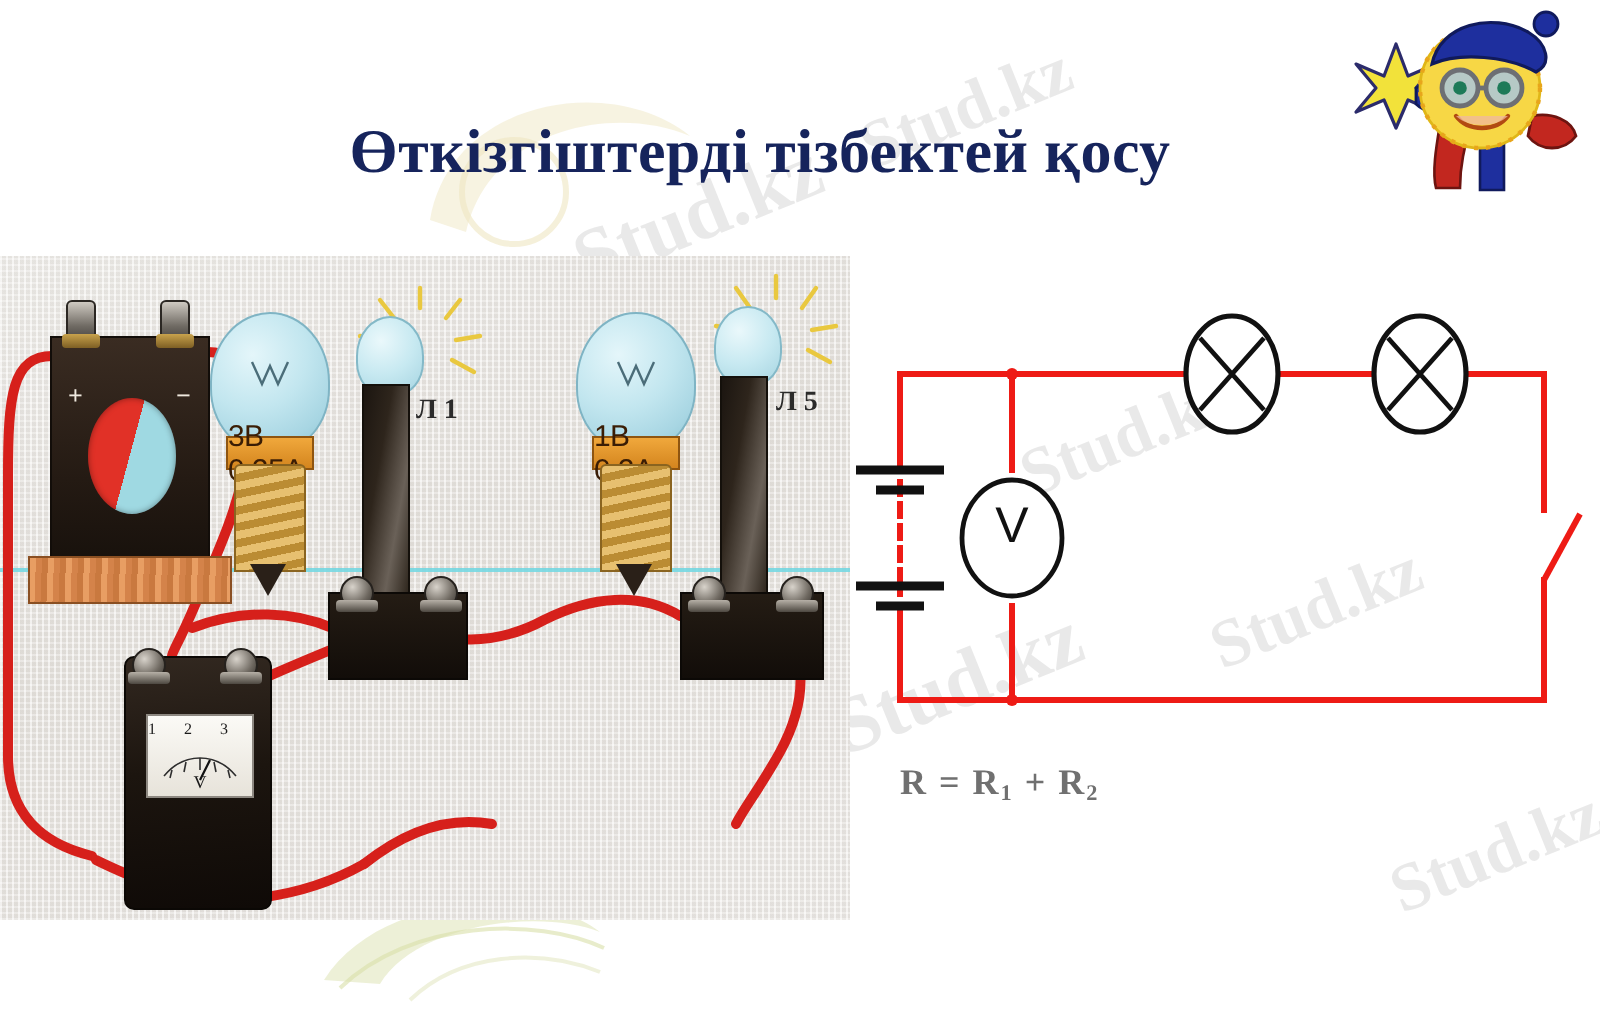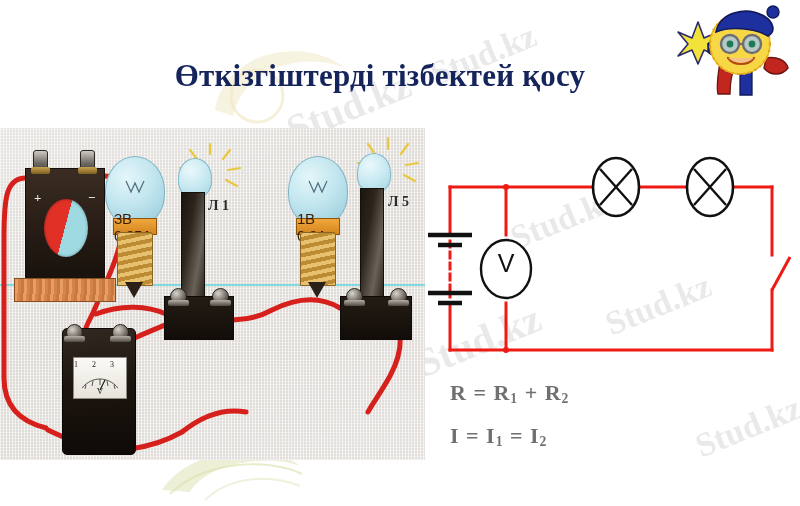--- a/index.html
+++ b/index.html
@@ -175,21 +175,21 @@
   
   .circuit{position:absolute;left:420px;top:135px;width:380px;height:240px;z-index:4;}
 
   
   .formulas{
     position:absolute;left:450px;top:382px;width:330px;z-index:6;
     font-family:"Liberation Serif",serif;
     color:#6f6f6f;
   }
   .frm{
-    font-size:22px;font-weight:bold;letter-spacing:1px;
+    font-size:18px;font-weight:bold;letter-spacing:1px;
     line-height:1;margin-bottom:19px;
     color:#707070;
   }
   .frm sub{font-size:0.62em;vertical-align:-0.25em;font-weight:bold;}
 
   
   .mascot{position:absolute;left:668px;top:0px;width:132px;height:96px;z-index:7;}
 </style>
 </head>
 <body>
@@ -385,27 +385,20 @@
   </div>
 
   <div class="formulas">
     <div class="frm">
       <span>R</span>
       <span>=</span>
       <span>R</span><sub>1</sub>
       <span>+</span>
       <span>R</span><sub>2</sub>
     </div>
-    <div class="frm">
-      <span>I</span>
-      <span>=</span>
-      <span>I</span><sub>1</sub>
-      <span>=</span>
-      <span>I</span><sub>2</sub>
-    </div>
   </div>
 
   <div class="mascot">
     <svg width="132" height="96" viewBox="0 0 132 96">
 
       <path d="M10 32 L24 38 L30 22 L36 38 L50 32 L40 44 L50 56 L36 50 L30 64 L24 50 L10 56 L20 44 Z" fill="#f2e23a" stroke="#2b2b6b" stroke-width="1.6" stroke-linejoin="round"></path>
 
       <path d="M40 44 C48 40, 56 42, 60 48 C56 56, 46 58, 40 52 Z" fill="#1e2f9e" stroke="#101a5c" stroke-width="1.4"></path>
 
       <path d="M52 62 C50 74, 48 86, 50 94 L62 94 C62 84, 64 72, 68 64 Z" fill="#c2271f" stroke="#6d1410" stroke-width="1.3"></path>

